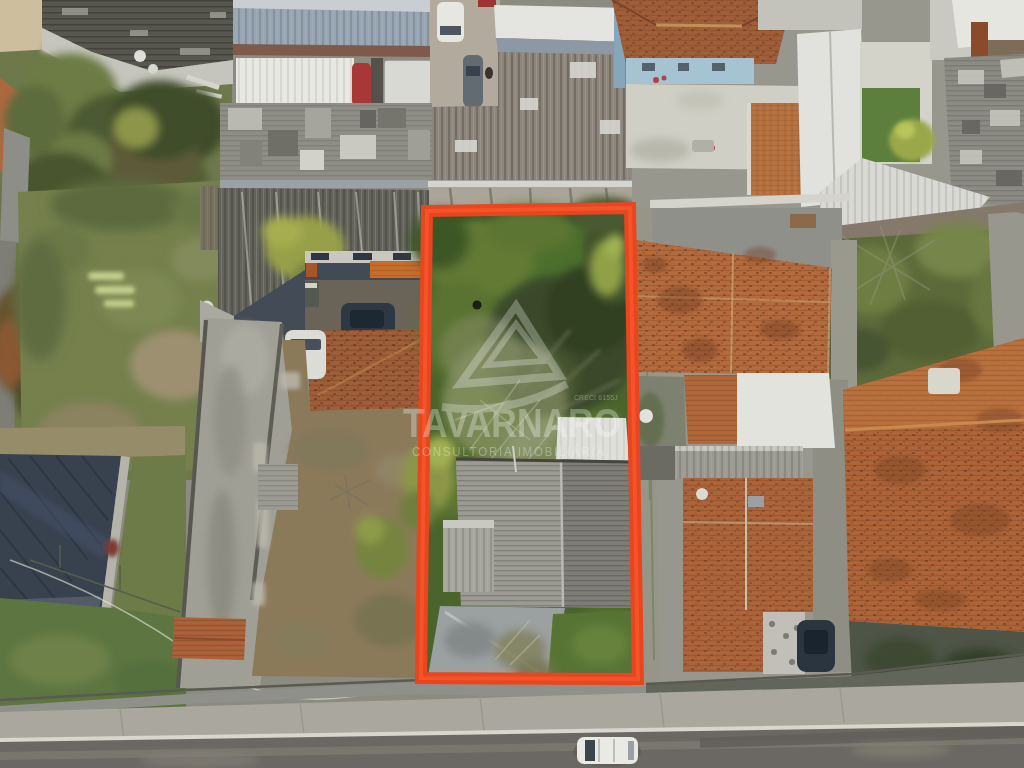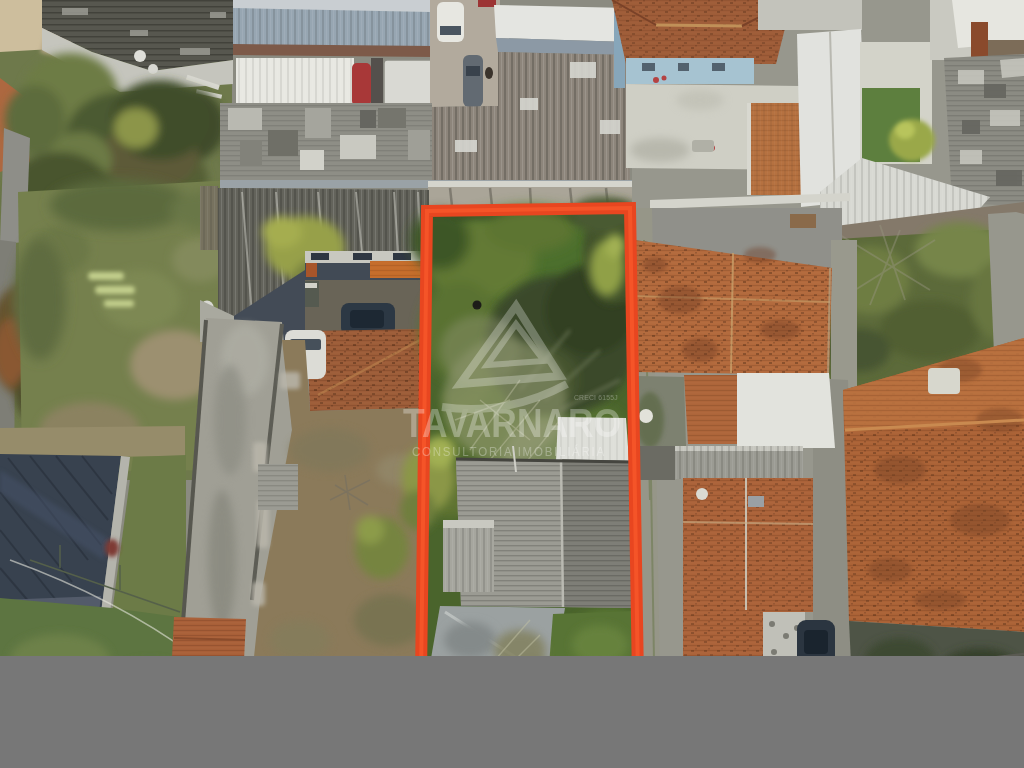--- a/index.html
+++ b/index.html
@@ -1,16 +1,16 @@
 <!DOCTYPE html>
 <html><head>
 <meta charset="utf-8">
 <style>
 html,body{margin:0;padding:0;background:#777;}
-#stage{width:1024px;height:656px;overflow:hidden;position:relative;font-family:"Liberation Sans", sans-serif;}
+#stage{width:1024px;height:768px;overflow:hidden;position:relative;font-family:"Liberation Sans", sans-serif;}
 </style>
 </head>
 <body>
 <div id="stage">
 <svg width="1024" height="768" viewBox="0 0 1024 768" xmlns="http://www.w3.org/2000/svg">
 <defs>
 <filter id="b2" x="-30%" y="-30%" width="160%" height="160%">
           <feGaussianBlur stdDeviation="2"></feGaussianBlur>
         </filter>
 <filter id="b4" x="-30%" y="-30%" width="160%" height="160%">

